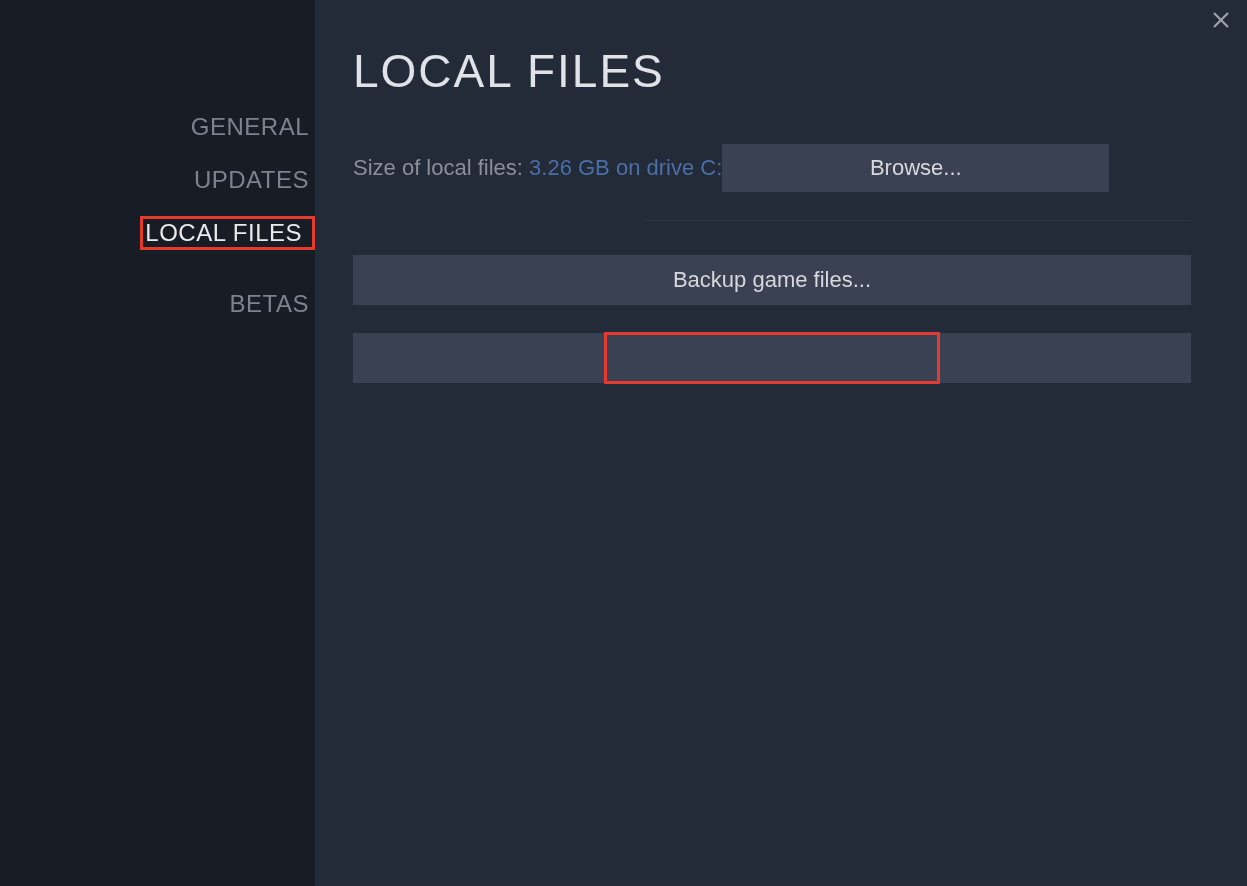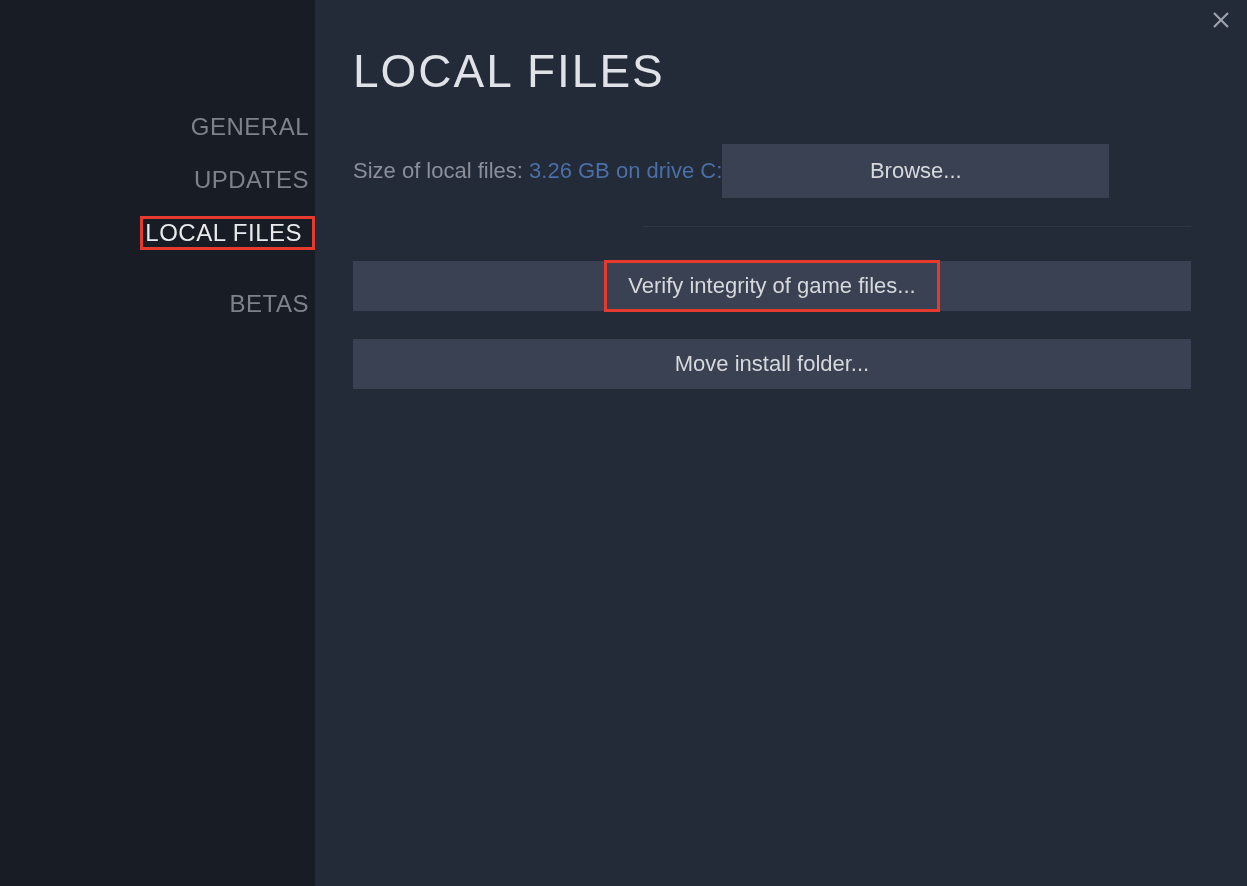--- a/index.html
+++ b/index.html
@@ -70,21 +70,21 @@
     color: #d6d8dc;
     font-size: 22px;
     cursor: pointer;
     display: flex;
     align-items: center;
     justify-content: center;
     font-family: inherit;
   }
   .browse-btn {
     width: 387px;
-    height: 54px;
+    height: 48px;
   }
   .divider {
     height: 1px;
     background: #2e3644;
     margin-left: 290px;
     margin-bottom: 34px;
   }
   .full-btn {
     width: 100%;
     height: 50px;
@@ -149,24 +149,23 @@
 
     <div class="size-row">
       <div class="size-text">
         <span>Size of local files: </span><span class="size-link">3.26 GB on drive C:</span>
       </div>
       <button class="btn browse-btn">Browse...</button>
     </div>
 
     <div class="divider"></div>
 
+    <button class="btn full-btn">Backup game files...</button>
 
     <button class="btn full-btn">
-      <span>Verify integrity of game files...</span>
       <span class="highlight-box"></span>
     </button>
 
-    <button class="btn full-btn">Move install folder...</button>
 
     <div class="gradient-fade"></div>
   </main>
 
 </div>
 
 </body></html>

